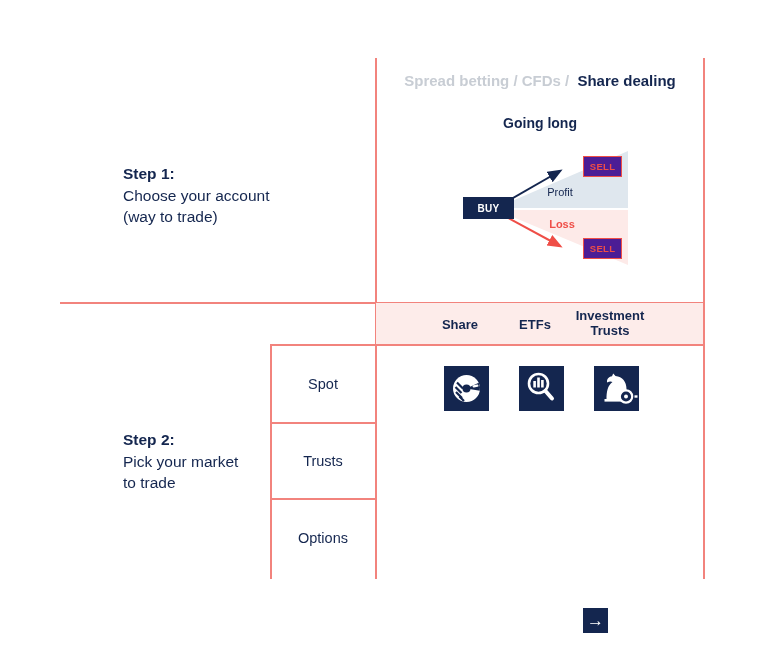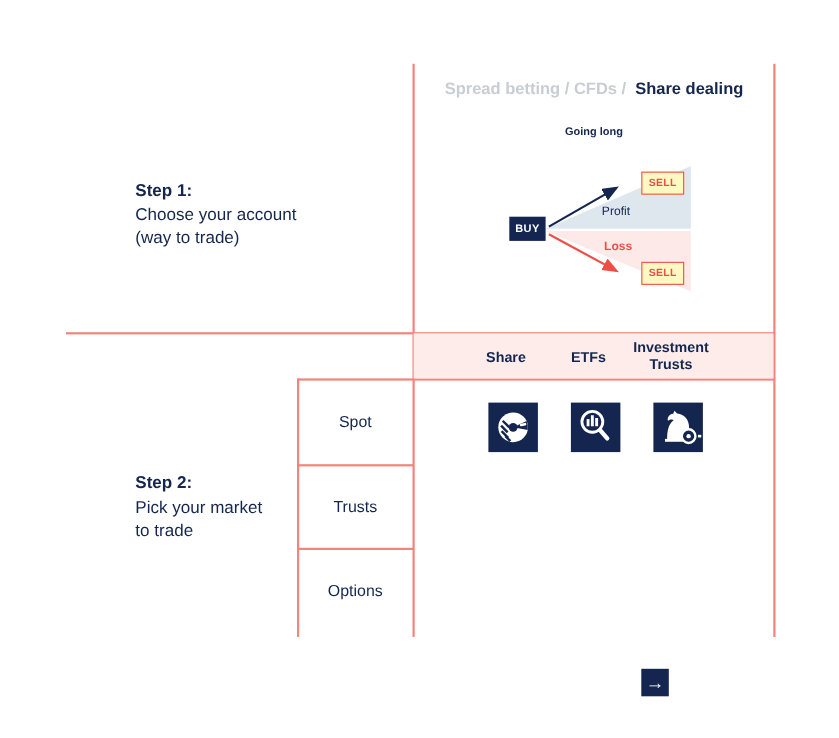--- a/index.html
+++ b/index.html
@@ -10,24 +10,24 @@
   .vline,.hline{position:absolute;background:var(--line_red,#f2837d);}
   .vline{width:1.5px;}
   .hline{height:1.5px;}
   .abs{position:absolute;}
   .center{display:flex;align-items:center;justify-content:center;}
   
   .tabs{left:376px;top:72px;width:328px;text-align:center;font-size:15px;white-space:nowrap;}
   .tab-inactive{color:var(--gray_inactive,#c8cdd4);font-weight:600;}
   .tab-active{color:var(--navy,#14264f);font-weight:700;margin-left:4px;}
   
-  .golong{left:376px;top:115px;width:328px;text-align:center;font-size:10px;font-weight:600;}
-  .buy-box{left:463px;top:197px;width:33px;height:22px;background:var(--navy,#14264f);
+  .golong{left:376px;top:115px;width:328px;text-align:center;font-size:14px;font-weight:600;}
+  .buy-box{left:463px;top:197px;width:51px;height:22px;background:var(--navy,#14264f);
            color:#fff;font-size:10px;font-weight:700;letter-spacing:.3px;}
-  .sell-box{width:39px;height:21px;background:#fef9c3;border:1.5px solid var(--red,#ef4e47);
+  .sell-box{width:39px;height:21px;background:#4c1d95;border:1.5px solid var(--red,#ef4e47);
             color:var(--red,#ef4e47);font-size:9.5px;font-weight:700;box-sizing:border-box;letter-spacing:.3px;}
   .profit-lbl{left:533px;top:186px;width:54px;text-align:center;font-size:11px;font-weight:400;}
   .loss-lbl{left:537px;top:218px;width:50px;text-align:center;font-size:11px;font-weight:700;color:var(--red,#ef4e47);}
   
   .band{left:376px;top:303px;width:327px;height:41px;background:var(--pink_band,#fdecea);}
   .band-lbl{font-size:13px;font-weight:600;text-align:center;line-height:15px;}
   
   .step{left:123px;font-size:15.5px;line-height:21.5px;font-weight:500;}
   .step b{font-weight:700;}
   

